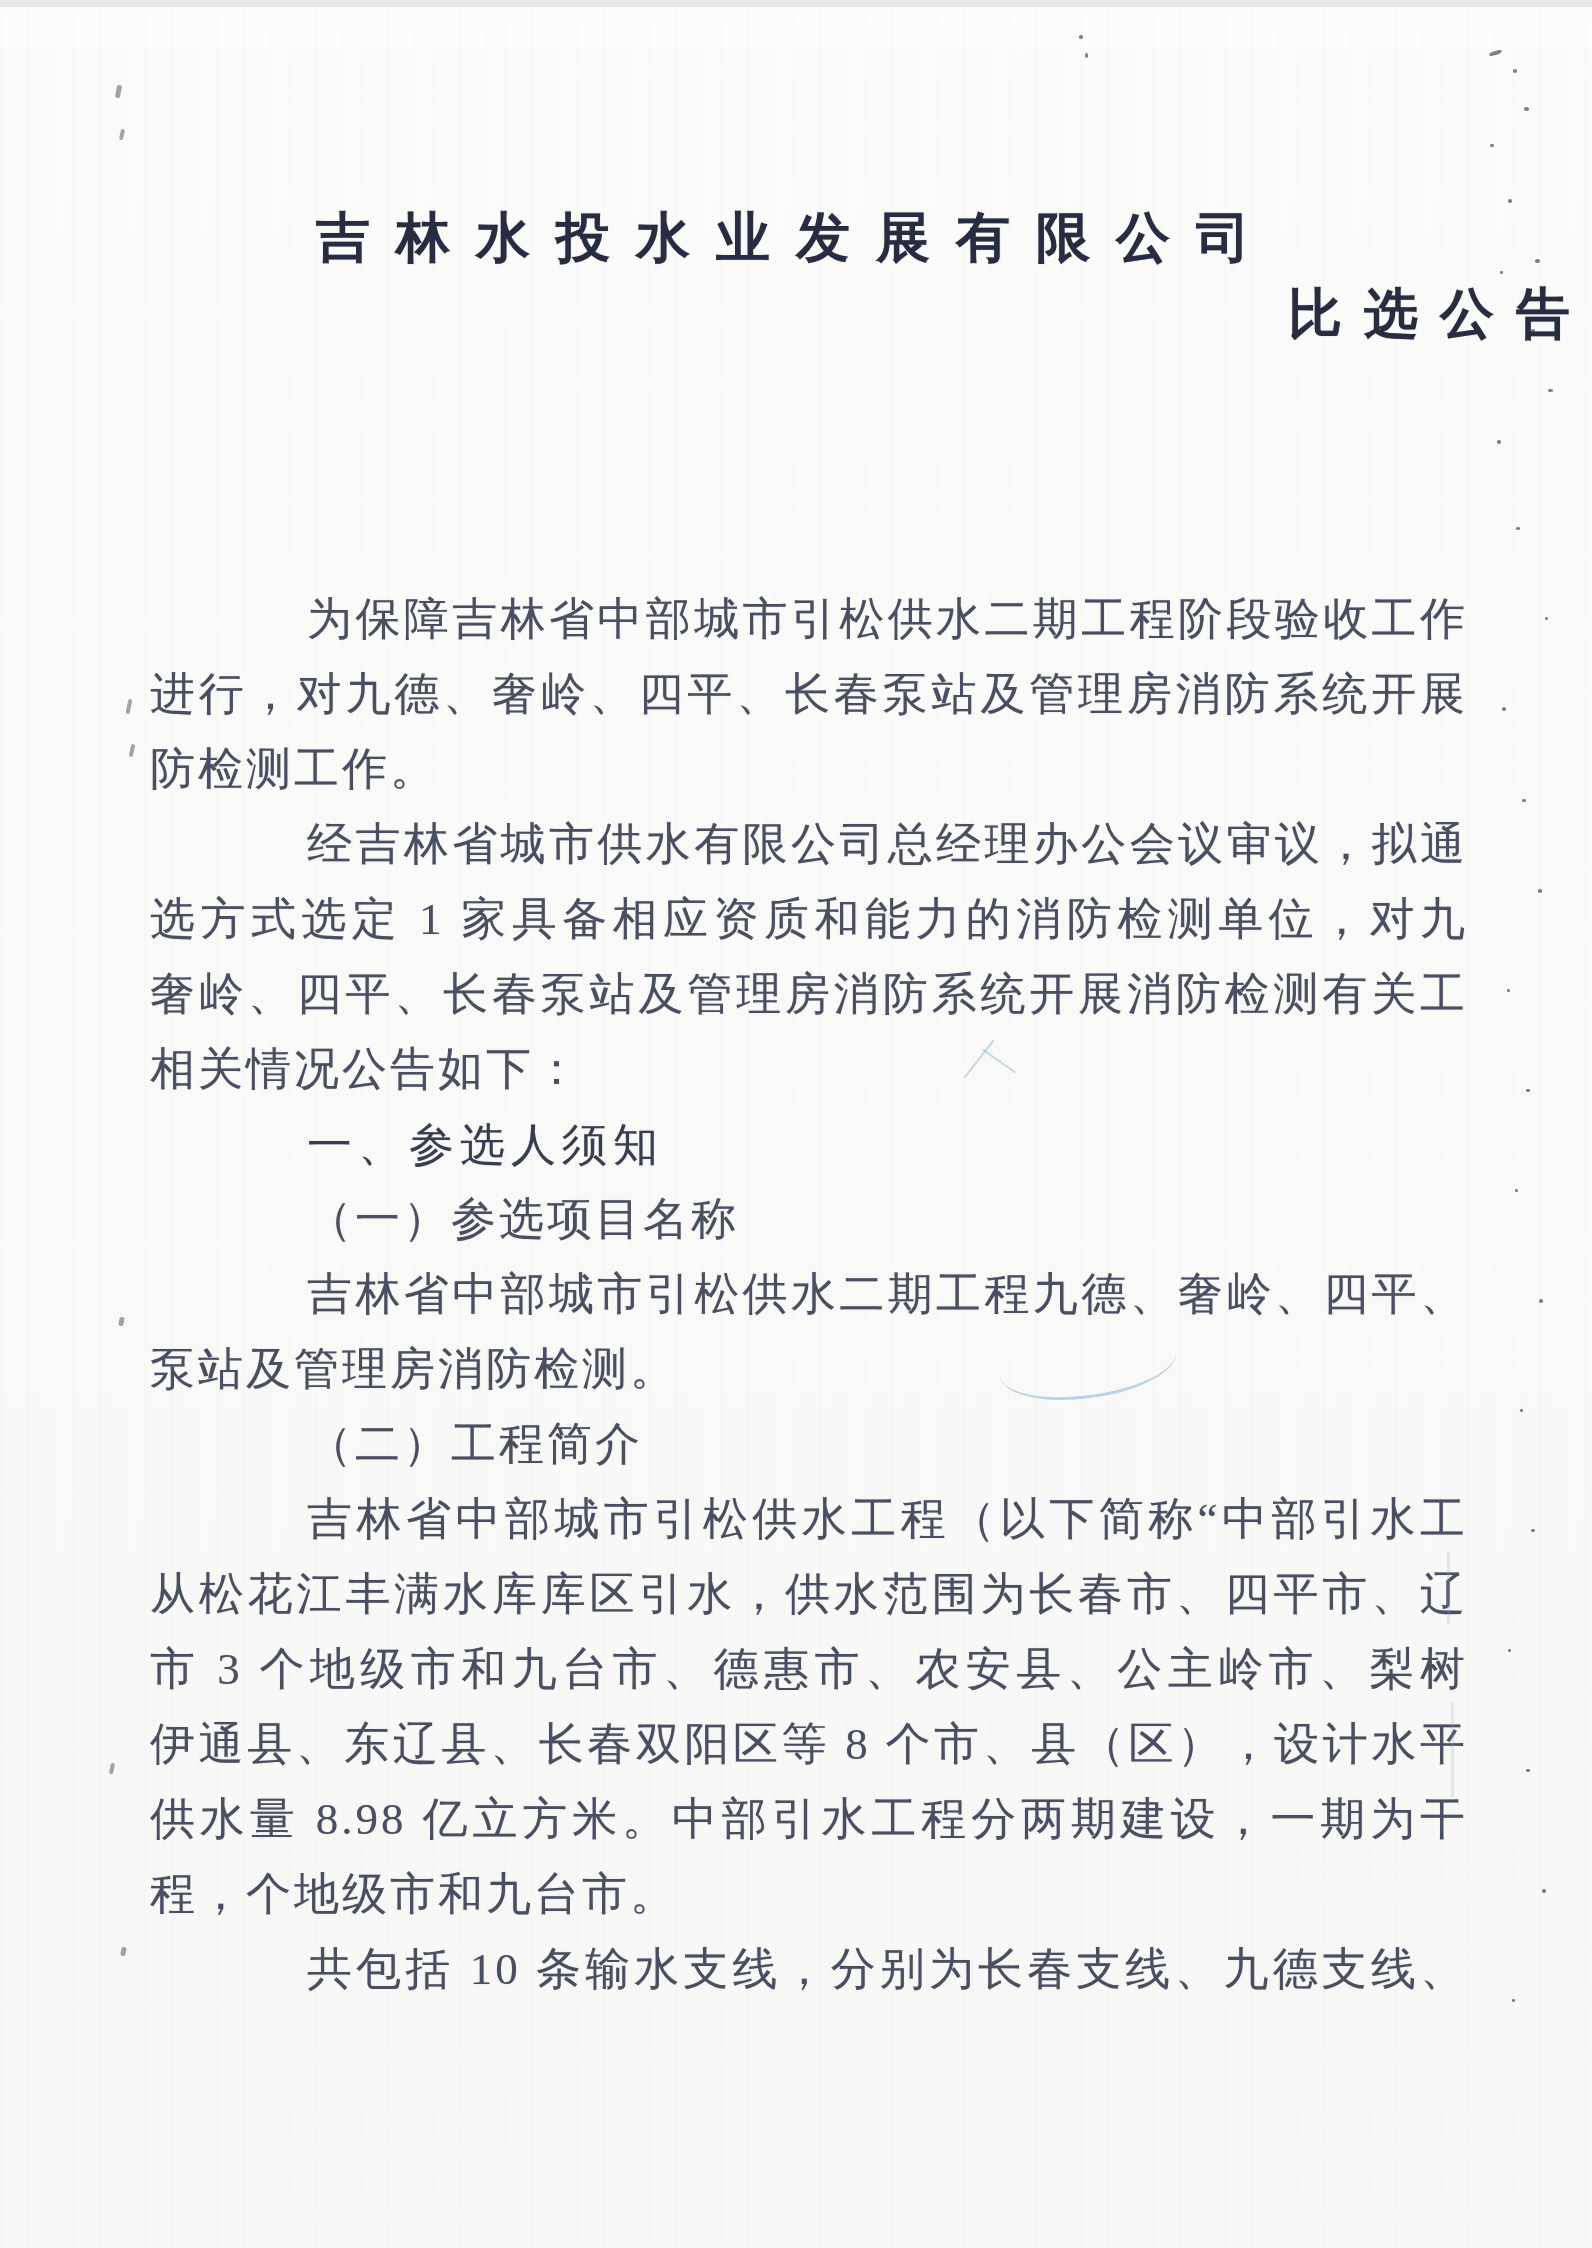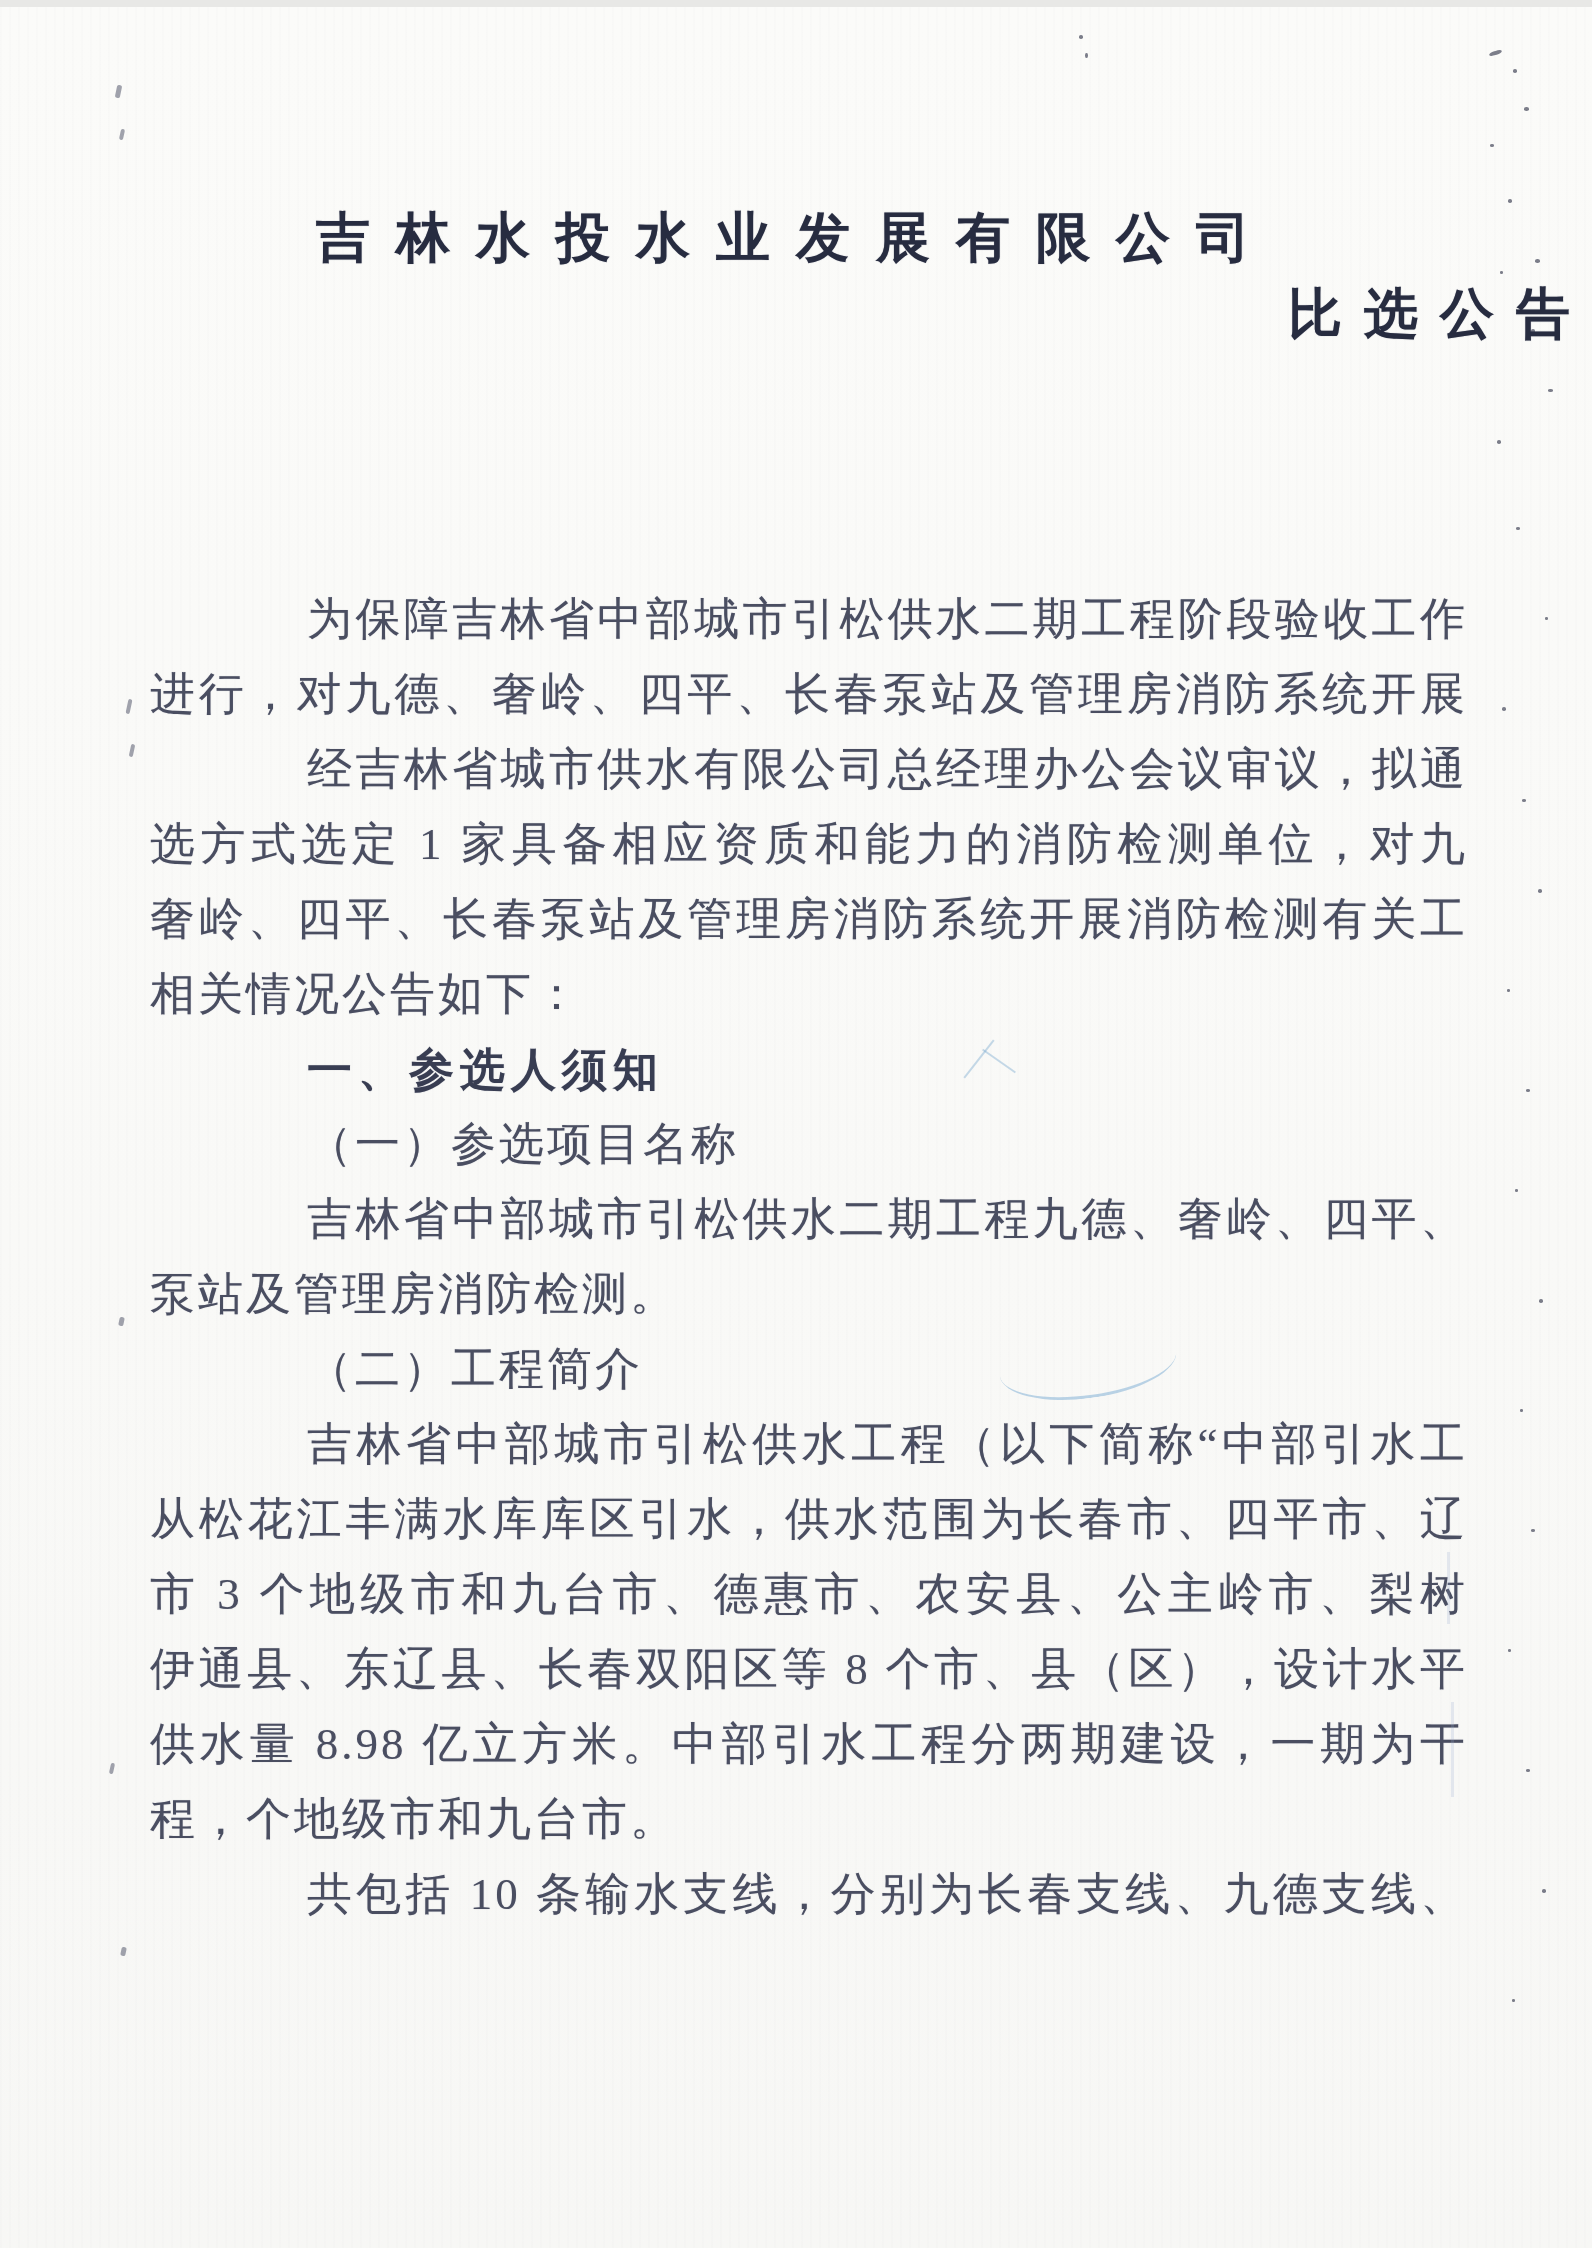--- a/index.html
+++ b/index.html
@@ -46,21 +46,21 @@
     letter-spacing: 3px;
     text-align: justify;
     text-align-last: justify;
     text-justify: inter-character;
     overflow: hidden;
   }
   .indent { padding-left: 157px; }
   .end { text-align-last: left; }
   .hei {
     font-family: "Liberation Sans", sans-serif;
-    font-weight: bold;
+    font-weight: normal;
     color: #383d52;
     letter-spacing: 6px;
   }
 
   
   .speck {
     position: absolute;
     background: rgba(45,48,70,0.62);
     border-radius: 45%;
   }
@@ -93,20 +93,21 @@
 <div class="page">
 
   <div class="title-block">
     <div class="t-line t1">吉林水投水业发展有限公司</div>
     <div class="t-line t4">比选公告</div>
   </div>
 
   <div class="body-text">
     <div class="line indent">为保障吉林省中部城市引松供水二期工程阶段验收工作顺利</div>
     <div class="line">进行，对九德、奢岭、四平、长春泵站及管理房消防系统开展消</div>
+    <div class="line end">防检测工作。</div>
     <div class="line indent">经吉林省城市供水有限公司总经理办公会议审议，拟通过比</div>
     <div class="line">选方式选定 1 家具备相应资质和能力的消防检测单位，对九德、</div>
     <div class="line">奢岭、四平、长春泵站及管理房消防系统开展消防检测有关工作，</div>
     <div class="line end">相关情况公告如下：</div>
     <div class="line indent hei end">一、参选人须知</div>
     <div class="line indent end">（一）参选项目名称</div>
     <div class="line indent">吉林省中部城市引松供水二期工程九德、奢岭、四平、长春</div>
     <div class="line end">泵站及管理房消防检测。</div>
     <div class="line indent end">（二）工程简介</div>
     <div class="line indent">吉林省中部城市引松供水工程（以下简称“中部引水工程”）</div>

